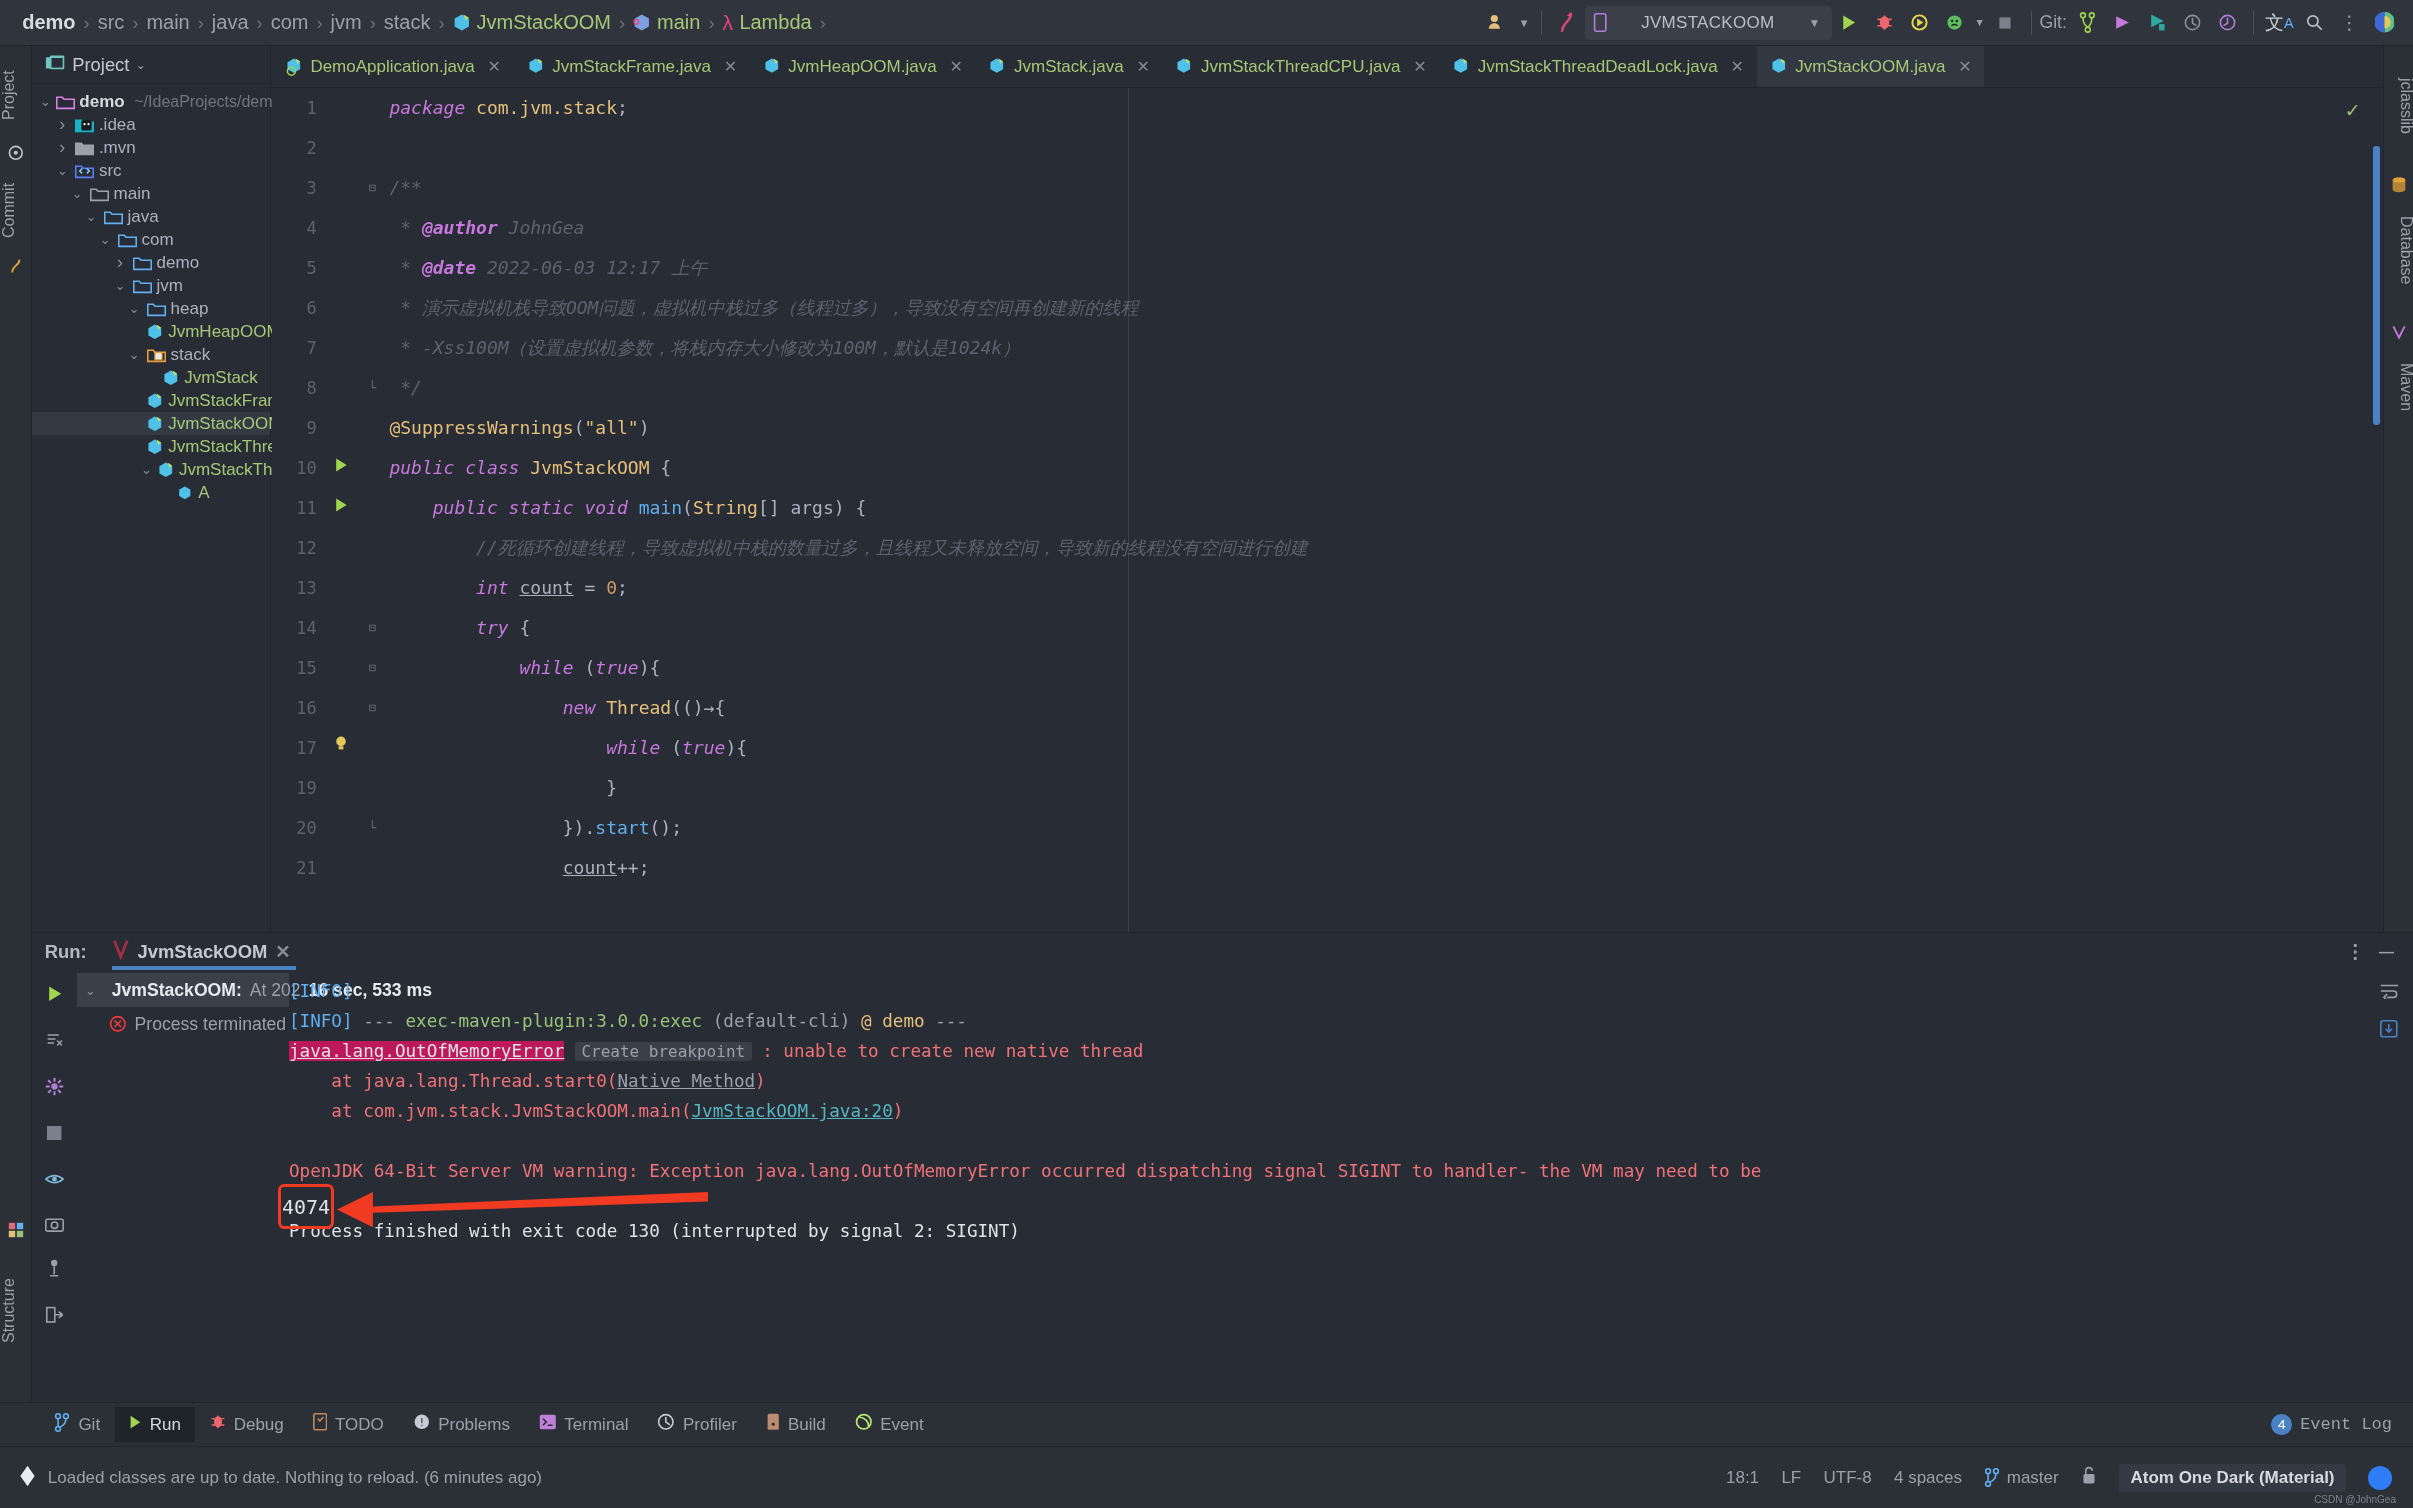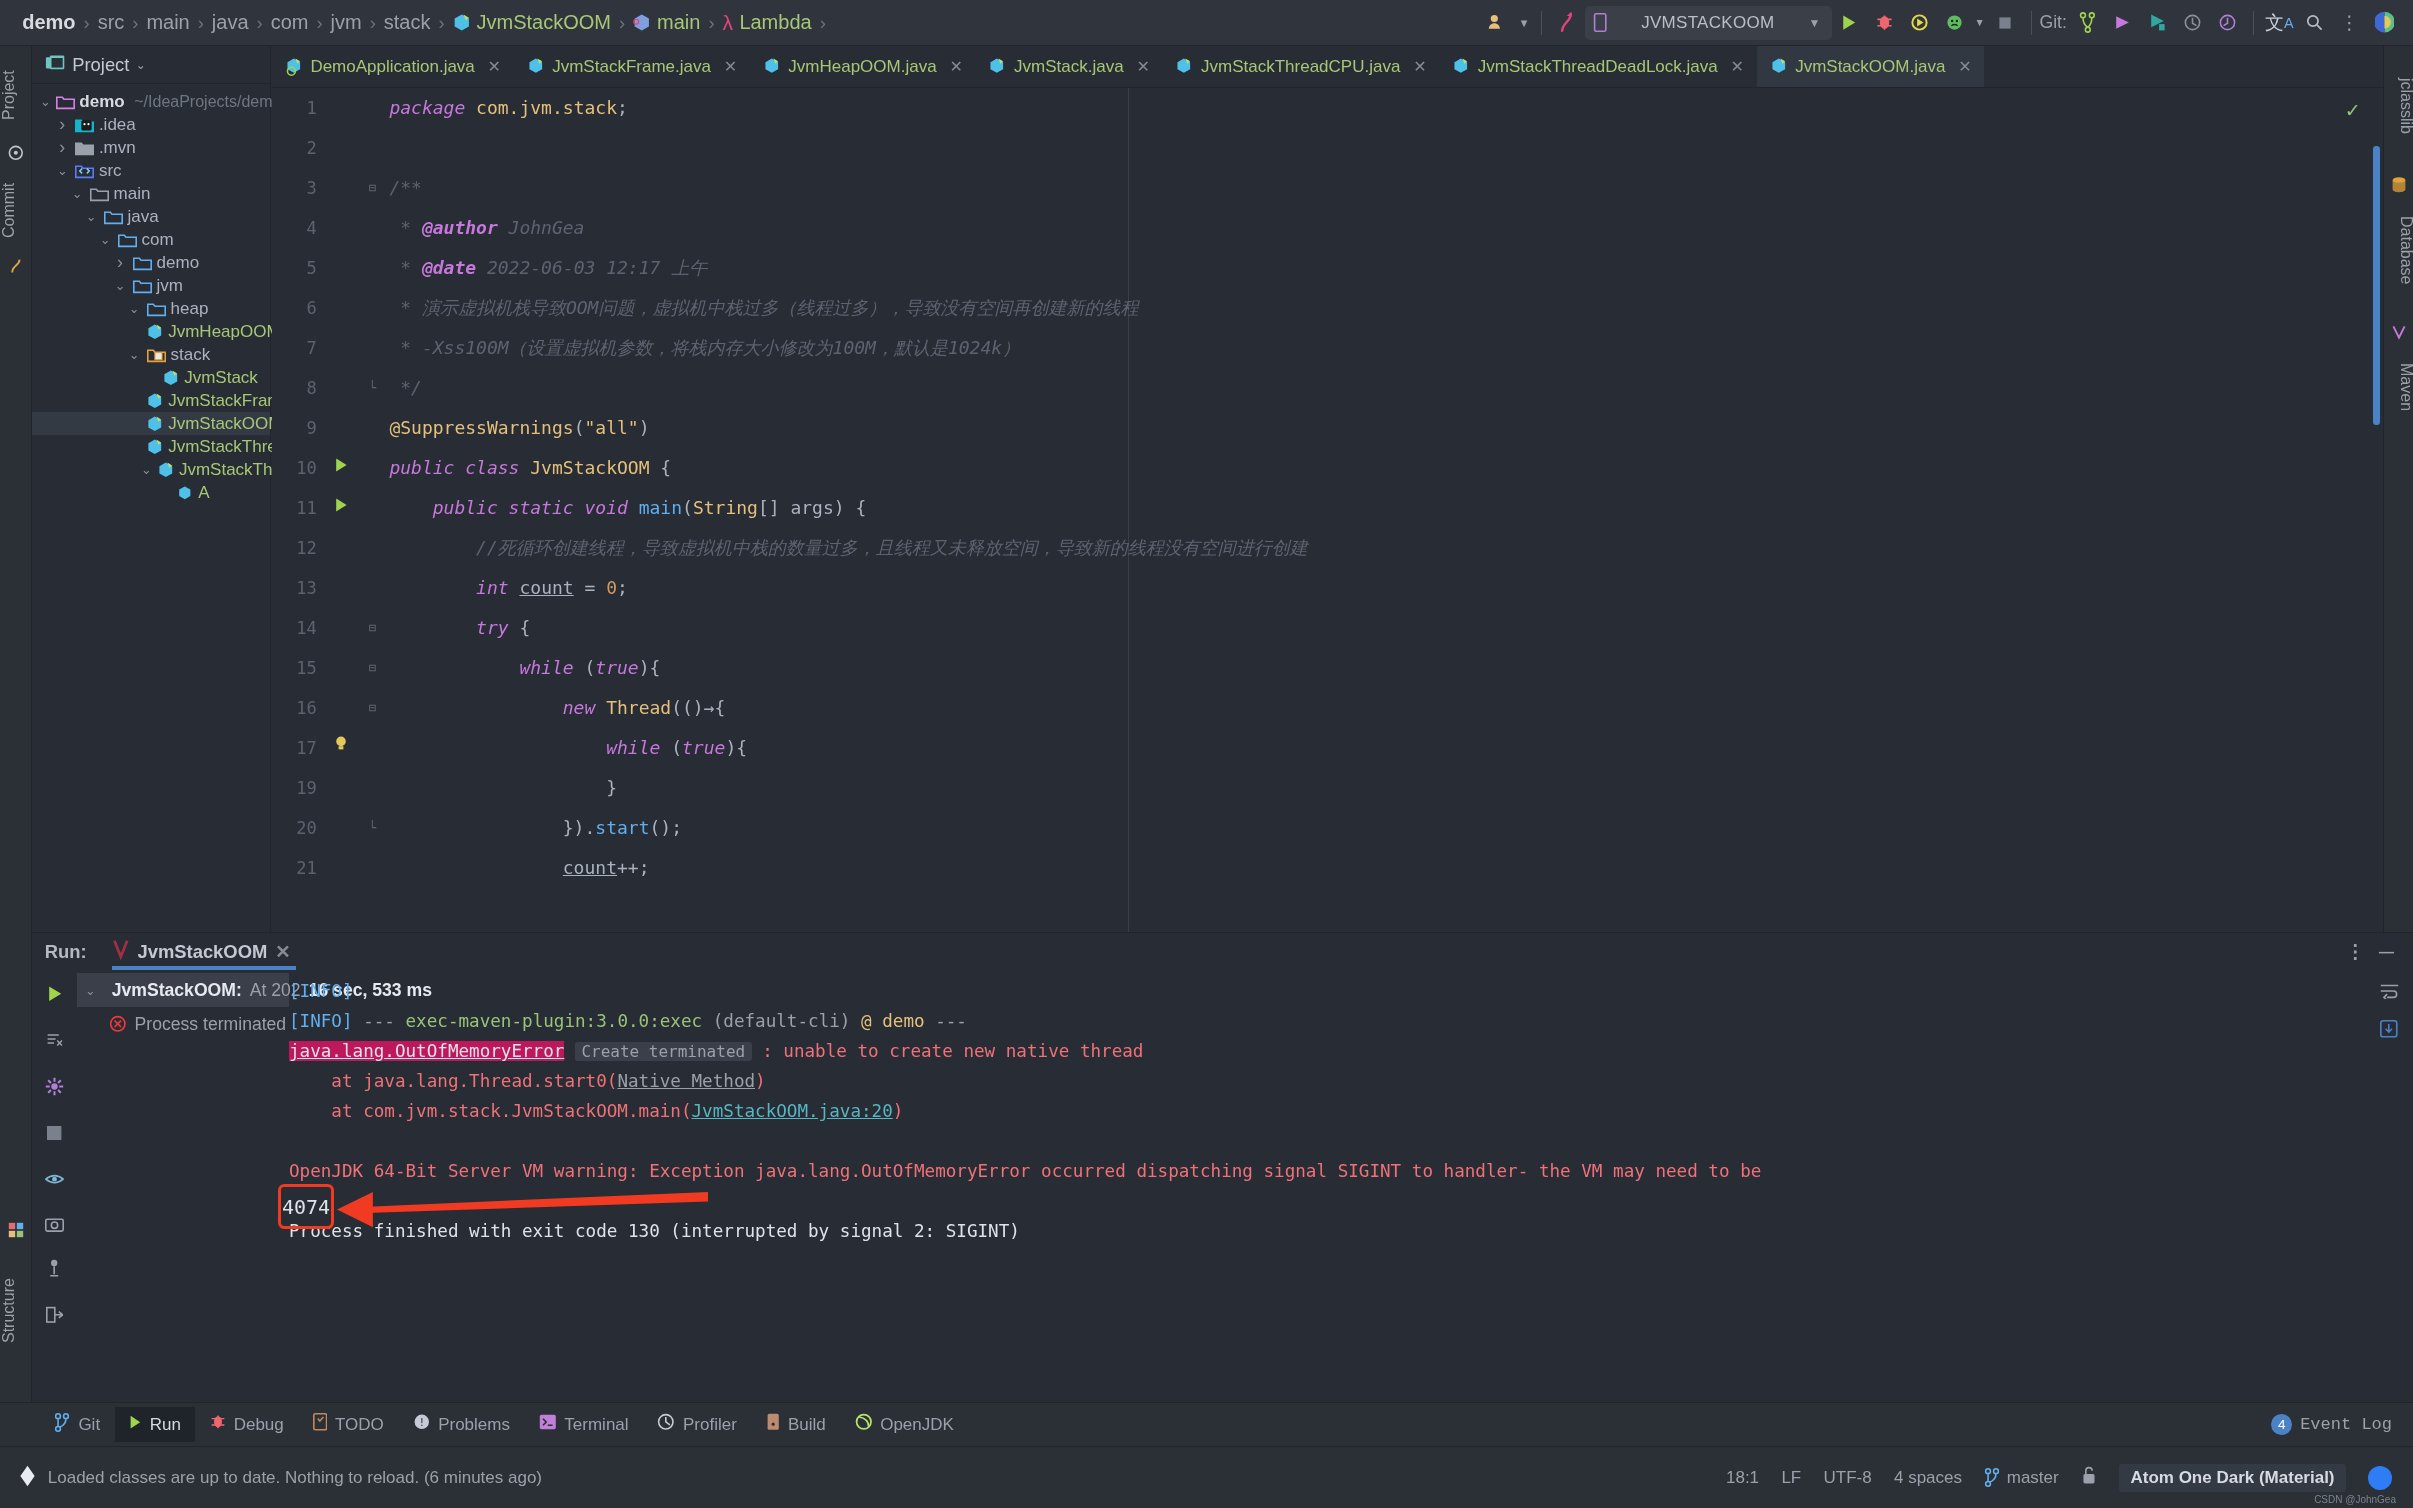--- a/index.html
+++ b/index.html
@@ -814,21 +814,21 @@
           </div>
           <div class="ct-icon">
             <svg width="17.6" height="17.6" viewBox="0 0 22 22">
                 <rect x="1" y="1" width="20" height="20" rx="3" stroke="#4b82c5" stroke-width="2" fill="none"></rect>
                 <path d="M11 5 v9 M7 11 l4 4 l4 -4" stroke="#4b82c5" stroke-width="2" fill="none"></path>
               </svg>
           </div>
         </div>
       <div class="cline"><span class="c-info">[INFO]</span></div>
           <div class="cline"><span class="c-info">[INFO]</span> <span class="c-grey">---</span> <span class="c-green">exec-maven-plugin:3.0.0:exec</span> <span class="c-grey">(default-cli)</span> <span class="c-orange">@ demo</span> <span class="c-grey">---</span></div>
-          <div class="cline"><span class="hl-sel c-white" style="text-decoration:underline;">java.lang.OutOfMemoryError</span> <span class="bp-chip">Create terminated</span> <span class="c-red">: unable to create new native thread</span></div>
+          <div class="cline"><span class="hl-sel c-white" style="text-decoration:underline;">java.lang.OutOfMemoryError</span> <span class="bp-chip">Create breakpoint</span> <span class="c-red">: unable to create new native thread</span></div>
           <div class="cline"><span class="c-red">    at java.lang.Thread.start0(</span><span class="c-link">Native Method</span><span class="c-red">)</span></div>
           <div class="cline"><span class="c-red">    at com.jvm.stack.JvmStackOOM.main(</span><span class="c-cyan">JvmStackOOM.java:20</span><span class="c-red">)</span></div>
           <div class="cline">&nbsp;</div>
           <div class="cline"><span class="c-red">OpenJDK 64-Bit Server VM warning: Exception java.lang.OutOfMemoryError occurred dispatching signal SIGINT to handler- the VM may need to be</span></div>
           <div class="cline">&nbsp;</div>
           <div class="cline"><span class="c-white" style="color:#dfe3e9;">Process finished with exit code 130 (interrupted by signal 2: SIGINT)</span></div>
         </div>
     </div>
 
     <div class="annot-box" style="left:246px; top:251px; width:56px; height:45px;">
@@ -895,21 +895,21 @@
             <rect x="2" y="1" width="14" height="20" rx="2" fill="#bd8b6f"></rect>
             <circle cx="9" cy="14" r="2" fill="#2b2f36"></circle>
           </svg></span>
         <span>Build</span>
       </div>
       <div class="bb-item">
         <span><svg width="17.6" height="17.6" viewBox="0 0 22 22">
             <circle cx="11" cy="11" r="9" stroke="#b9e06c" stroke-width="2.2" fill="none"></circle>
             <path d="M5 5 q12 2 12 12" stroke="#b9e06c" stroke-width="2.2" fill="none"></path>
           </svg></span>
-        <span>OpenJDK</span>
+        <span>Event</span>
       </div>
       <div class="bb-right">
         <span class="evt-badge">4</span>
         <span style="font-size:17px;color:#9aa1ab;font-family:Liberation Mono, monospace;">Event Log</span>
       </div>
     </div>
 
   <div class="statusbar">
     <span>
       <svg width="19" height="24" viewBox="0 0 24 30">

